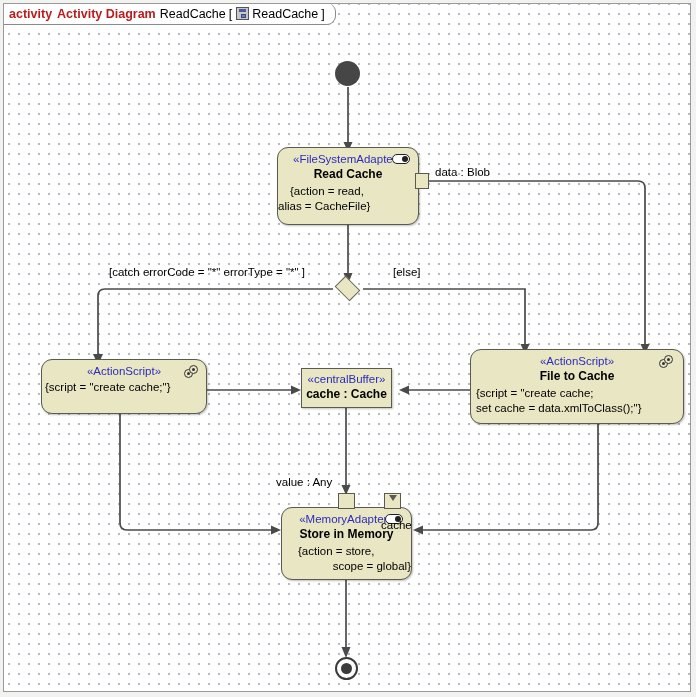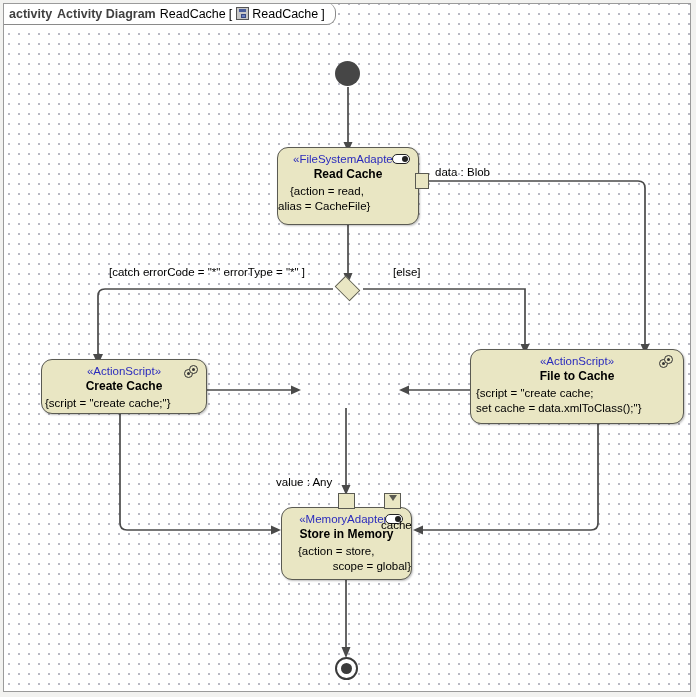--- a/index.html
+++ b/index.html
@@ -36,21 +36,21 @@
     background:#ffffff;
     border:1px solid #8a8a8a;
     border-top-right-radius:9px;
     border-bottom-right-radius:9px;
     border-left:none;border-top:none;
     display:flex;align-items:center;
     white-space:nowrap;
     box-sizing:border-box;
     z-index:40;
   }
-  #titletab .kw{font-weight:bold;font-size:12.5px;color:#404040;}
+  #titletab .kw{font-weight:bold;font-size:12.5px;color:#b91c1c;}
   #titletab .tname{font-size:12.5px;color:#000;margin-left:4px;}
   #titletab .brk{font-size:12.5px;color:#000;margin-left:3px;}
   #titletab .dicon{
     display:inline-block;width:13px;height:13px;margin:0 3px 0 4px;
     background:#c8c8c8;border:1px solid #555;position:relative;box-sizing:border-box;
   }
   #titletab .dicon:before{
     content:"";position:absolute;left:2px;top:1px;width:7px;height:3px;
     background:#4a5d9b;
   }
@@ -205,28 +205,31 @@
   <div class="elabel" style="left:431px;top:162px;">data : Blob</div>
 
   <div id="decision" style="left:329px;top:275px;">
     <div class="dd"></div>
   </div>
   <div class="elabel" style="left:105px;top:262px;">[catch errorCode = "*" errorType = "*" ]</div>
   <div class="elabel" style="left:389px;top:262px;">[else]</div>
 
   <div class="node" style="left:37px;top:355px;width:166px;height:55px;">
     <div class="stereo">«ActionScript»</div>
-    <div class="title">Create Cache</div>
     <div class="body" style="text-align:left;padding-left:3px;">{script = "create cache;"}</div>
     <span class="badge-script" style="right:6px;top:5px;">
       <i class="a"></i>
         <i class="b"></i>
     </span>
   </div>
 
+  <div class="node buffer" style="left:297px;top:364px;width:91px;height:40px;">
+    <div class="stereo" style="margin-top:3px;">«centralBuffer»</div>
+    <div class="title">cache : Cache</div>
+  </div>
 
   <div class="node" style="left:466px;top:345px;width:214px;height:75px;">
     <div class="stereo">«ActionScript»</div>
     <div class="title">File to Cache</div>
     <div class="body" style="text-align:left;padding-left:5px;">{script = "create cache;</div>
     <div class="body" style="text-align:left;padding-left:5px;margin-top:0;">set cache = data.xmlToClass();"}</div>
     <span class="badge-script" style="right:8px;top:5px;">
       <i class="a"></i>
         <i class="b"></i>
     </span>

